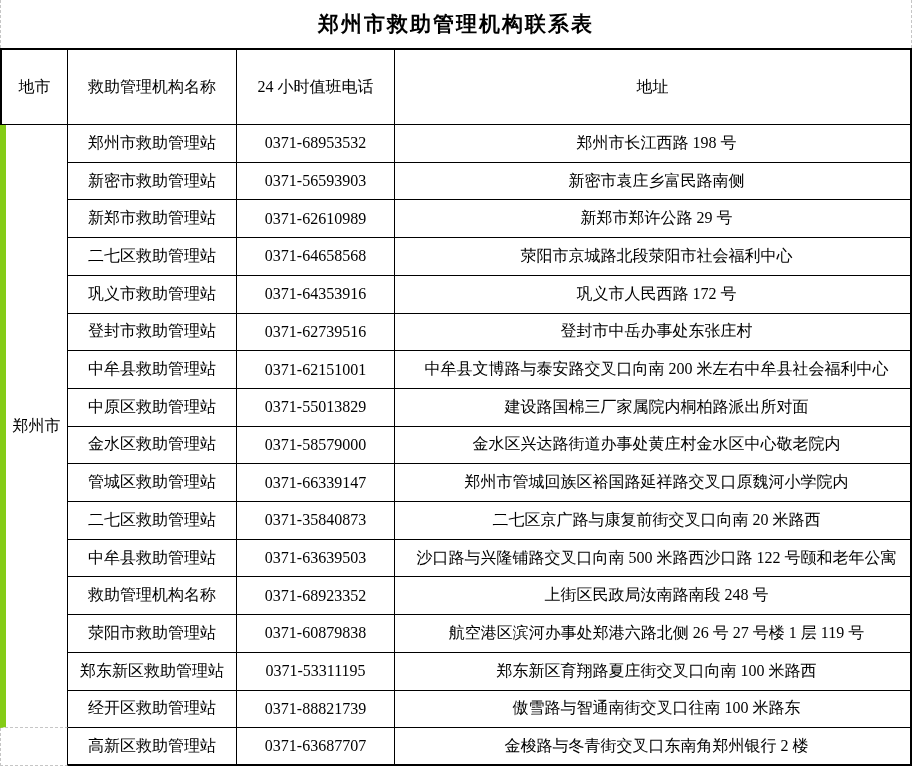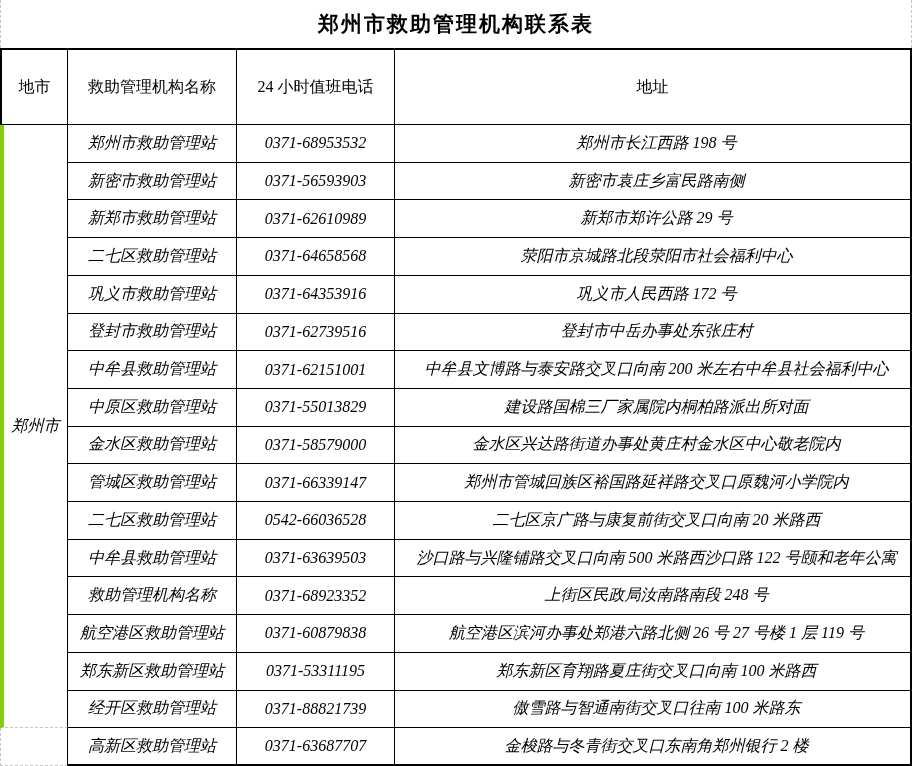--- a/index.html
+++ b/index.html
@@ -28,23 +28,23 @@
     box-sizing: border-box;
     border-right: 1px solid #000000;
     border-bottom: 1px solid #000000;
     font-size: 16px; font-weight: normal;
     text-align: center; vertical-align: middle;
     padding: 0; overflow: hidden; white-space: nowrap;
   }
   thead th { border-top: 2px solid #000000; height: 77px; }
   thead th:first-child { border-left: 2px solid #000000; font-family: Liberation Serif, serif; }
   th:last-child, td:last-child { border-right: 2px solid #000000; }
-  td { height: 37px; font-style: italic; }
+  td { height: 37px; }
   td.city-cell {
-    border-left: 4px solid #84cc16;
+    border-left: 6px solid #84cc16;
     border-bottom: 1px dashed #c6c6c6;
   }
   tr.last-row td:not(.ghost-cell) { border-bottom: 2px solid #000000; }
   td.ghost-cell {
     border-left: 1px dashed #c6c6c6;
     border-bottom: 1px dashed #c6c6c6;
     border-right: 1px solid #000000;
   }
   td.addr-cell { text-align: center; padding-left: 8px; }
 </style>
@@ -119,35 +119,35 @@
       <td class="phone-cell">0371-58579000</td>
       <td class="addr-cell">金水区兴达路街道办事处黄庄村金水区中心敬老院内</td>
     </tr>
         <tr>
       <td class="name-cell">管城区救助管理站</td>
       <td class="phone-cell">0371-66339147</td>
       <td class="addr-cell">郑州市管城回族区裕国路延祥路交叉口原魏河小学院内</td>
     </tr>
         <tr>
       <td class="name-cell">二七区救助管理站</td>
-      <td class="phone-cell">0542-66036528</td>
+      <td class="phone-cell">0371-35840873</td>
       <td class="addr-cell">二七区京广路与康复前街交叉口向南 20 米路西</td>
     </tr>
         <tr>
       <td class="name-cell">中牟县救助管理站</td>
       <td class="phone-cell">0371-63639503</td>
       <td class="addr-cell">沙口路与兴隆铺路交叉口向南 500 米路西沙口路 122 号颐和老年公寓</td>
     </tr>
         <tr>
       <td class="name-cell">救助管理机构名称</td>
       <td class="phone-cell">0371-68923352</td>
       <td class="addr-cell">上街区民政局汝南路南段 248 号</td>
     </tr>
         <tr>
-      <td class="name-cell">航空港区救助管理站</td>
+      <td class="name-cell">荥阳市救助管理站</td>
       <td class="phone-cell">0371-60879838</td>
       <td class="addr-cell">航空港区滨河办事处郑港六路北侧 26 号 27 号楼 1 层 119 号</td>
     </tr>
         <tr>
       <td class="name-cell">郑东新区救助管理站</td>
       <td class="phone-cell">0371-53311195</td>
       <td class="addr-cell">郑东新区育翔路夏庄街交叉口向南 100 米路西</td>
     </tr>
         <tr>
       <td class="name-cell">经开区救助管理站</td>

